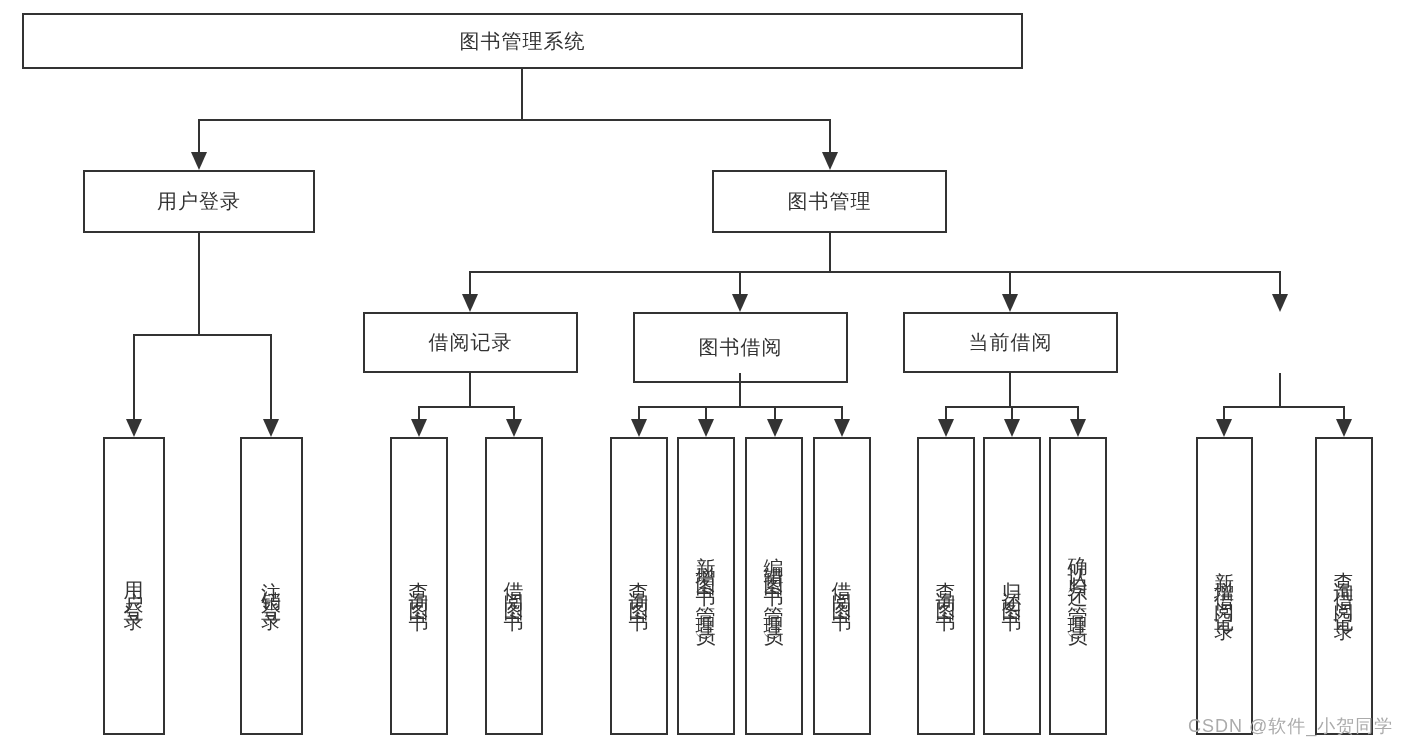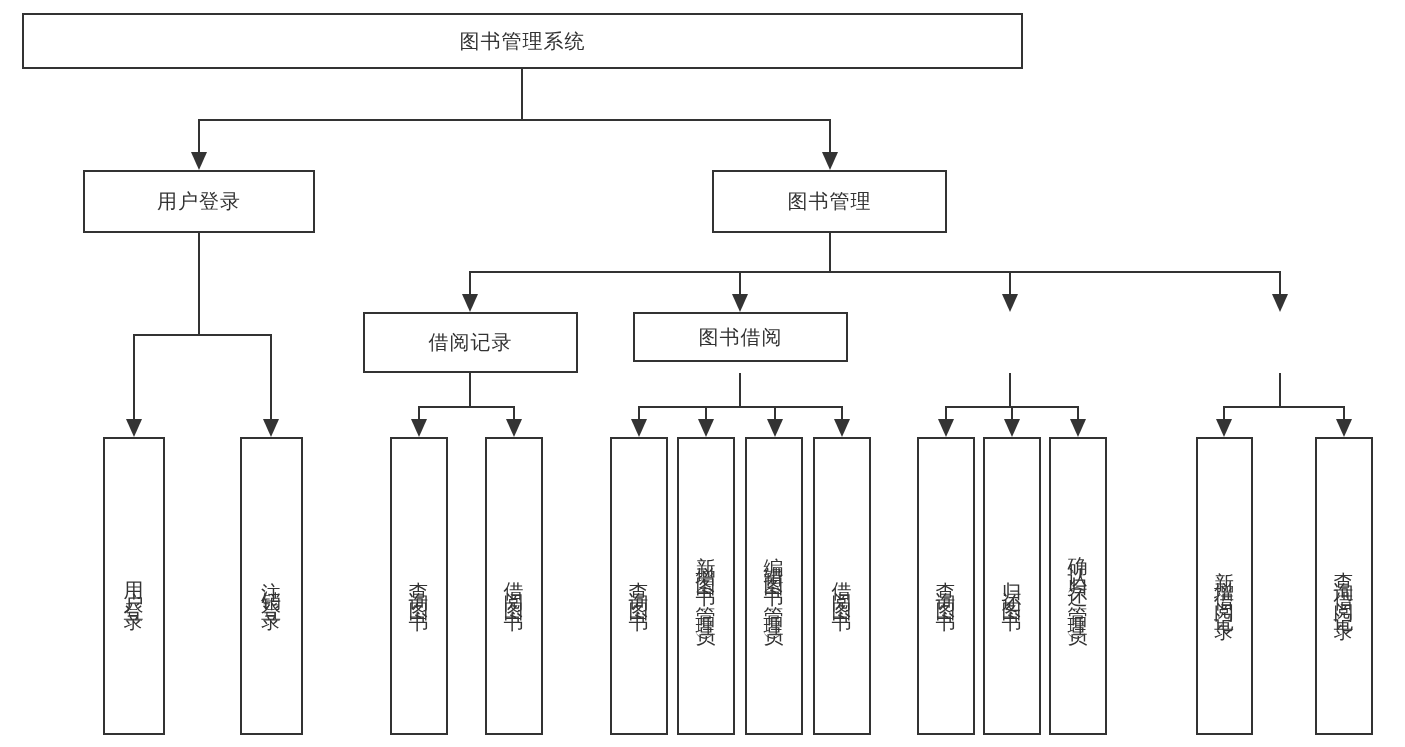--- a/index.html
+++ b/index.html
@@ -75,22 +75,25 @@
   <div class="vline" style="left:739px;top:271px;height:25px"></div>
   <div class="arrow" style="left:732px;top:294px"></div>
   <div class="vline" style="left:1009px;top:271px;height:25px"></div>
   <div class="arrow" style="left:1002px;top:294px"></div>
   <div class="vline" style="left:1279px;top:271px;height:25px"></div>
   <div class="arrow" style="left:1272px;top:294px"></div>
 
   <div class="box h" style="left:363px;top:312px;width:215px;height:61px">
     <span>借阅记录</span>
   </div>
-  <div class="box h" style="left:633px;top:312px;width:215px;height:50px">
+  <div class="box h" style="left:633px;top:312px;width:215px;height:71px">
     <span>图书借阅</span>
+  </div>
+  <div class="box h" style="left:903px;top:312px;width:215px;height:61px">
+    <span>当前借阅</span>
   </div>
 
   <div class="vline" style="left:469px;top:373px;height:35px"></div>
   <div class="hline" style="left:418px;top:406px;width:97px"></div>
   <div class="vline" style="left:418px;top:406px;height:15px"></div>
   <div class="arrow" style="left:411px;top:419px"></div>
   <div class="vline" style="left:513px;top:406px;height:15px"></div>
   <div class="arrow" style="left:506px;top:419px"></div>
 
   <div class="vline" style="left:739px;top:373px;height:35px"></div>
@@ -157,14 +160,15 @@
     <span>确认归还（管理员）</span>
   </div>
 
   <div class="box v" style="left:1196px;top:437px;width:57px;height:298px">
     <span>新增借阅记录</span>
   </div>
   <div class="box v" style="left:1315px;top:437px;width:58px;height:298px">
     <span>查询借阅记录</span>
   </div>
 
+  <div class="watermark">CSDN @软件_小贺同学</div>
 
 </div>
 
 </body></html>

